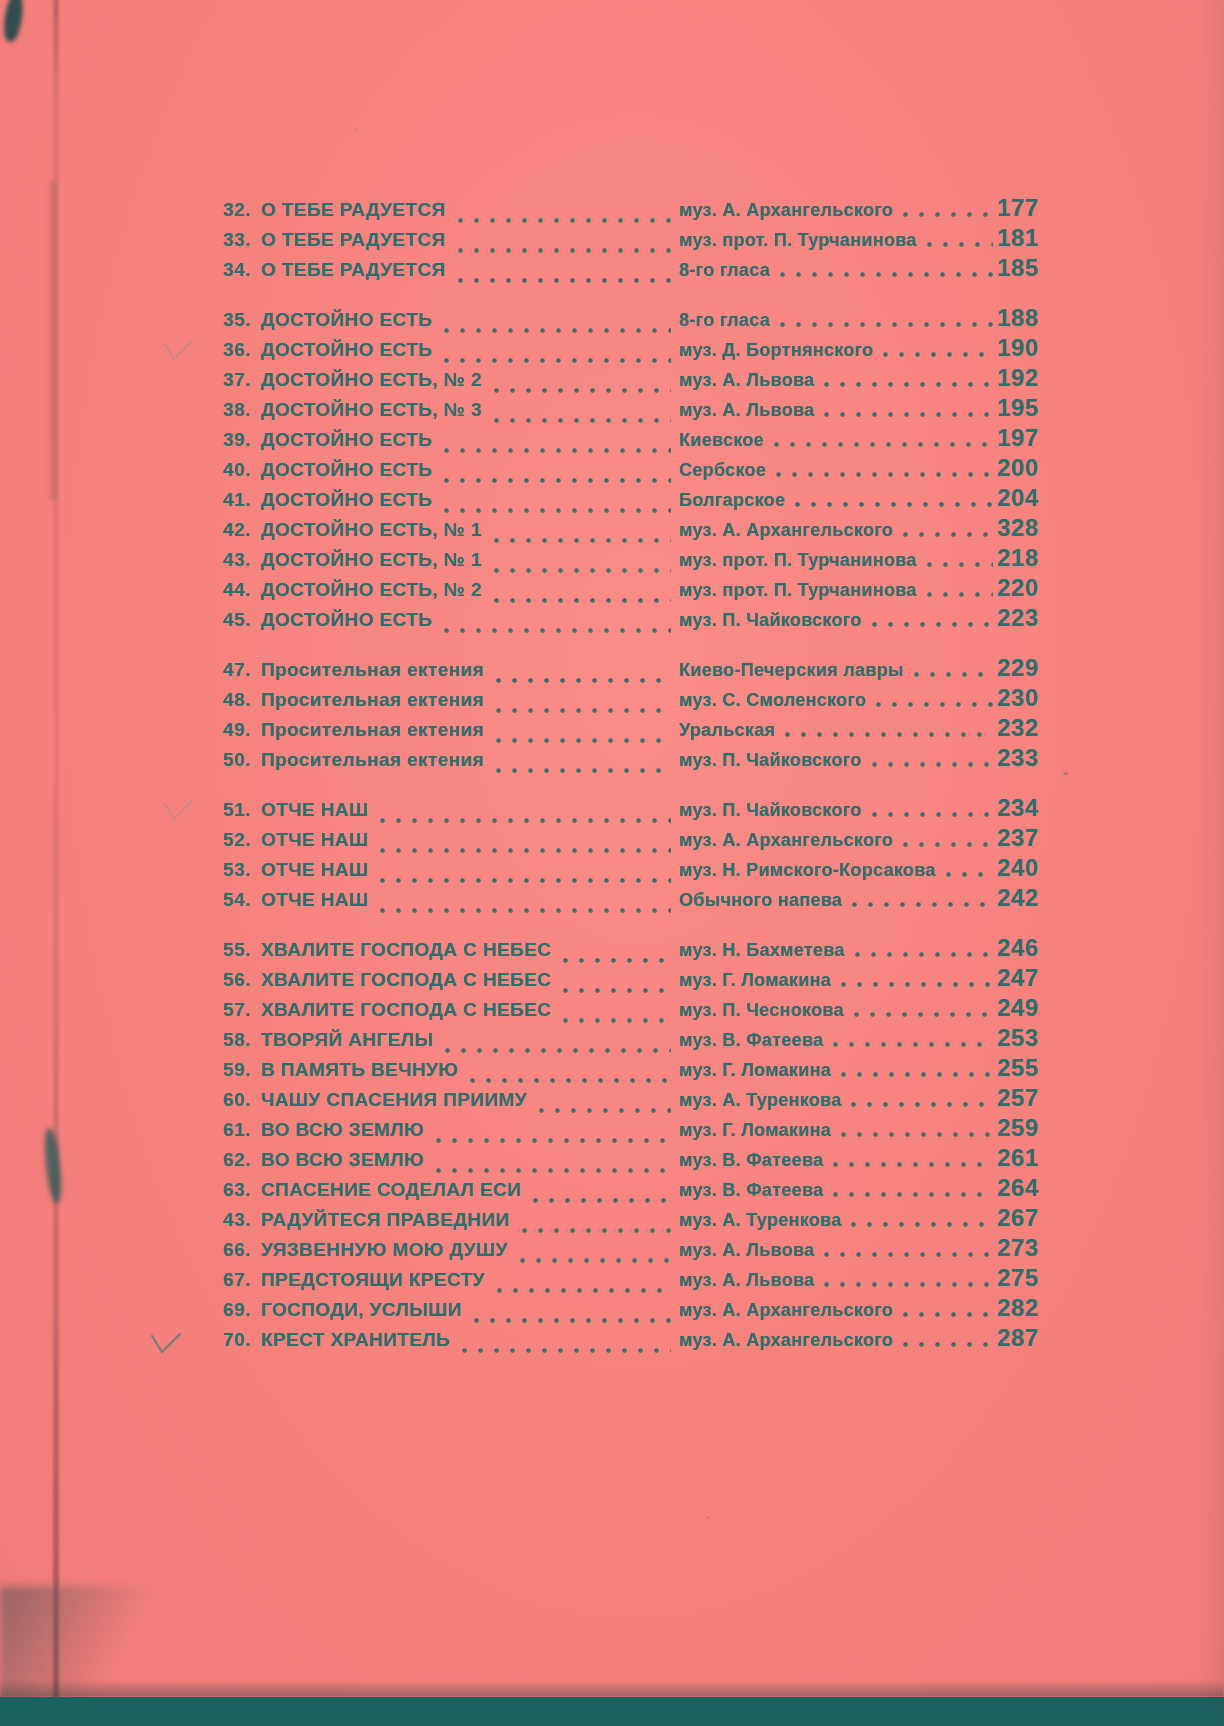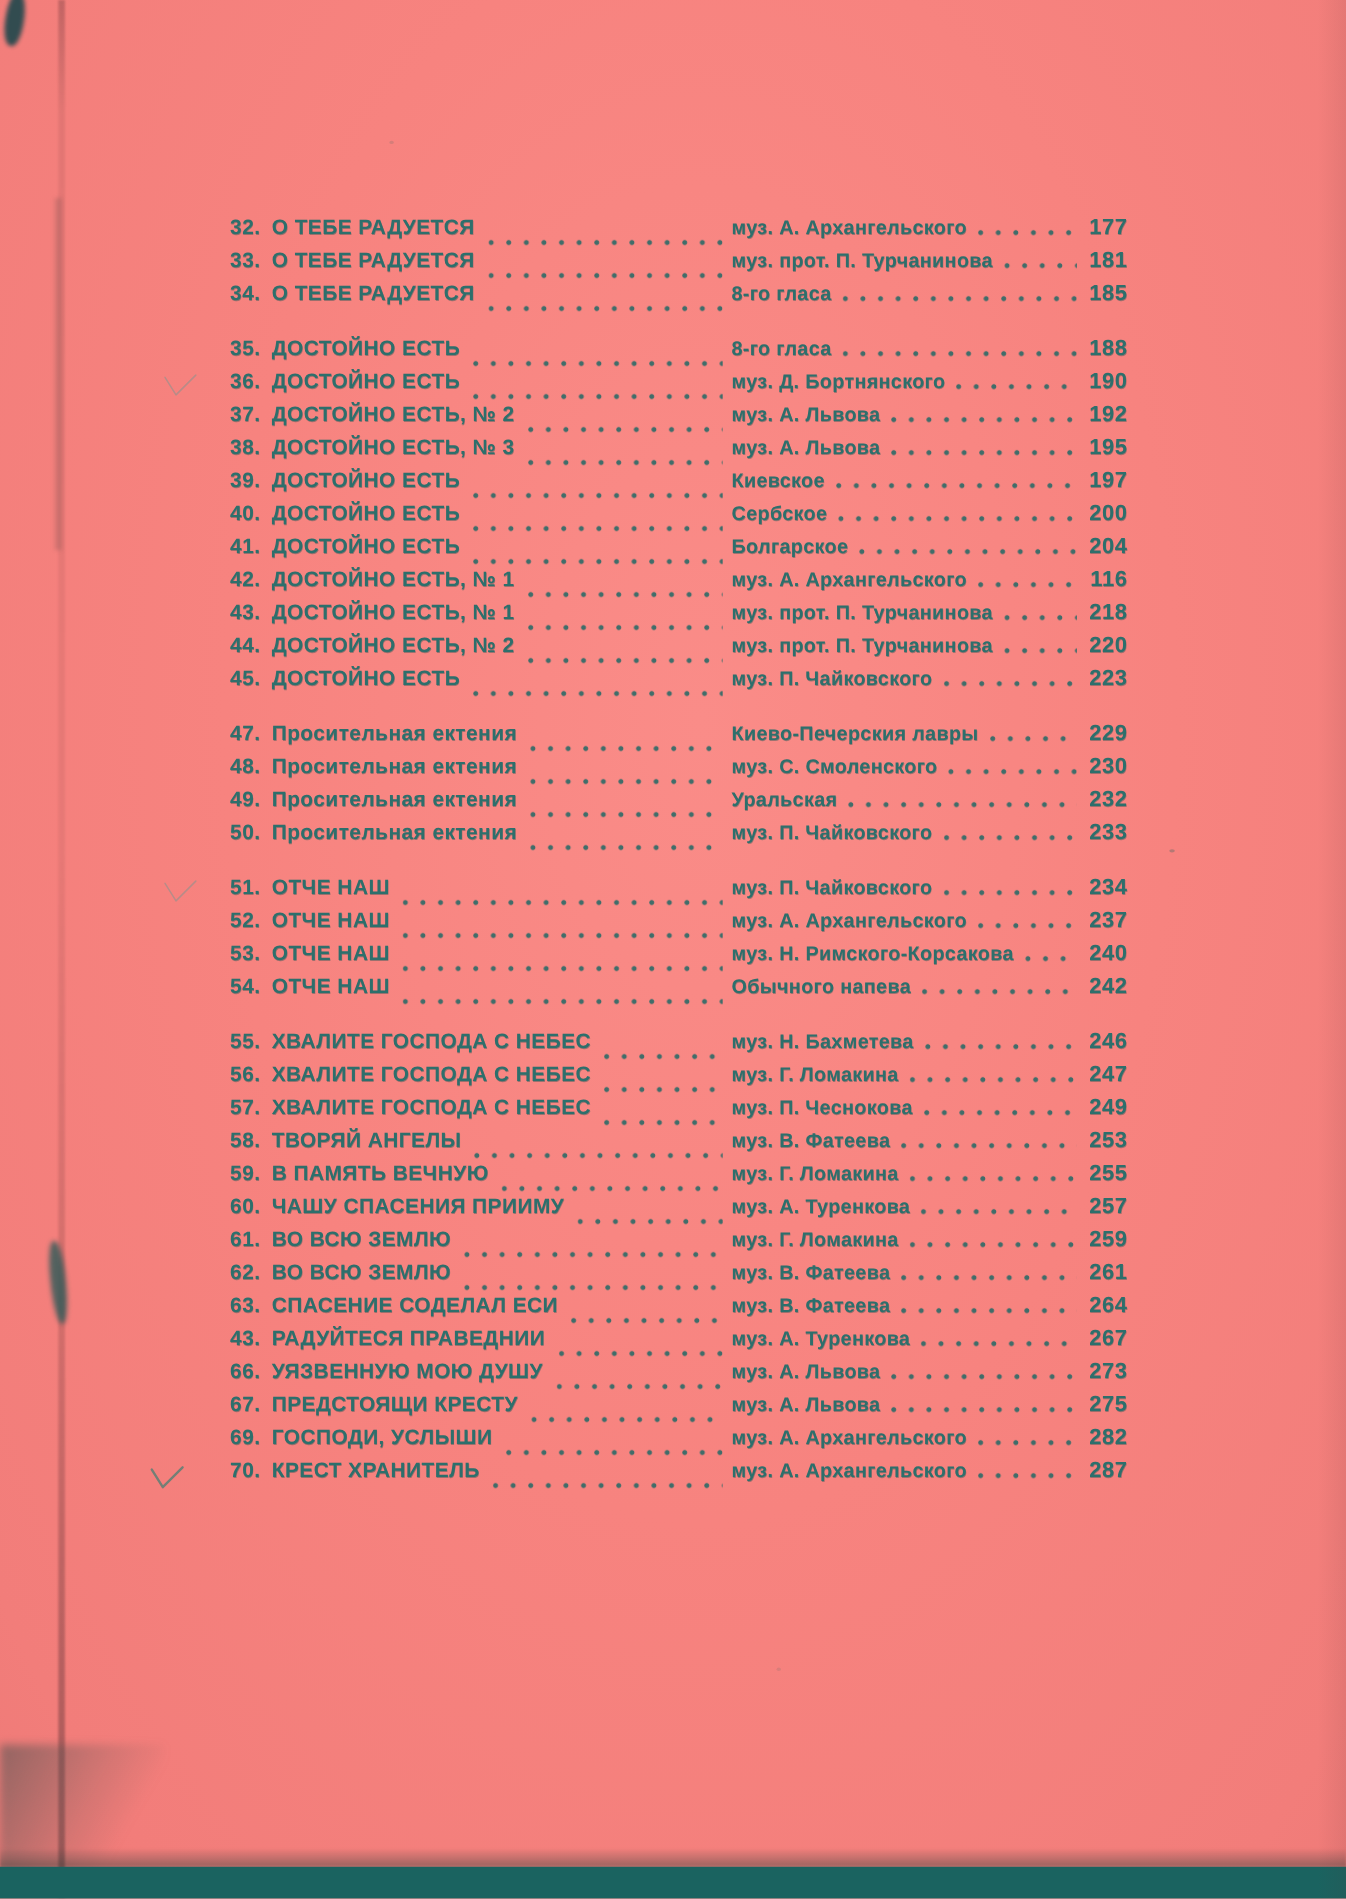--- a/index.html
+++ b/index.html
@@ -52,21 +52,21 @@
     position:absolute;right:0;top:0;width:26px;height:100%;
     background:linear-gradient(to right, rgba(0,0,0,0) 0%, rgba(90,50,52,.10) 100%);
   }
   .speck{position:absolute;border-radius:50%;background:rgba(60,100,98,.35);}
   .speck.s1{left:1063px;top:772px;width:5px;height:3px;}
   .speck.s2{left:354px;top:128px;width:4px;height:3px;opacity:.5;}
   .speck.s3{left:706px;top:1516px;width:4px;height:3px;opacity:.4;}
 
   
   .toc{
-    position:absolute;left:193px;top:197px;width:832px;
+    position:absolute;left:207px;top:197px;width:832px;
     color:#2d6f6c;
   }
   .group{margin-bottom:20px;}
   .row{
     position:relative;
     display:flex;align-items:baseline;
     height:30px;line-height:21px;
     font-weight:700;font-size:19px;
     text-shadow:0.4px 0.4px 0.6px rgba(40,88,86,.45);
     white-space:nowrap;
@@ -80,21 +80,21 @@
     flex:1 1 auto;align-self:flex-end;height:5px;margin:0 8px 4px 12px;
     background-image:radial-gradient(circle at 2.5px 2.5px, rgba(44,106,103,.9) 1.9px, rgba(44,106,103,0) 2.6px);
     background-size:16px 5px;background-repeat:repeat-x;
     min-width:10px;
   }
   .src-col{
     flex:0 0 360px;display:flex;align-items:baseline;
     font-size:18px;letter-spacing:.3px;
   }
   .src-col .leader{margin:0 4px 4px 10px;}
-  .pg{flex:0 0 auto;min-width:42px;text-align:right;font-size:20px;letter-spacing:.5px;}
+  .pg{flex:0 0 auto;min-width:42px;text-align:center;font-size:24px;letter-spacing:.5px;}
   .check{
     position:absolute;left:-46px;top:1px;width:36px;height:26px;
     opacity:.65;
   }
   .check svg{display:block;}
   .check.dark{opacity:.95;left:-58px;top:4px;}
 </style>
 </head>
 <body>
 
@@ -221,21 +221,21 @@
         <span class="pg">204</span>
       </span>
     </div>
         <div class="row">
       <span class="num">42.</span>
       <span class="title">ДОСТОЙНО ЕСТЬ, № 1</span>
       <span class="leader"></span>
       <span class="src-col">
         <span class="src">муз. А. Архангельского</span>
         <span class="leader"></span>
-        <span class="pg">116</span>
+        <span class="pg">328</span>
       </span>
     </div>
         <div class="row">
       <span class="num">43.</span>
       <span class="title">ДОСТОЙНО ЕСТЬ, № 1</span>
       <span class="leader"></span>
       <span class="src-col">
         <span class="src">муз. прот. П. Турчанинова</span>
         <span class="leader"></span>
         <span class="pg">218</span>

